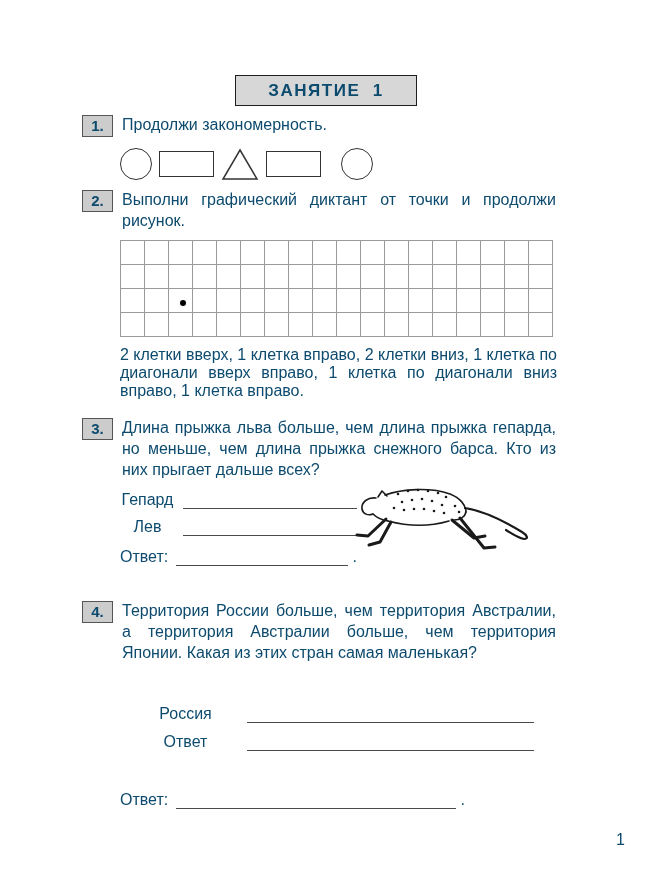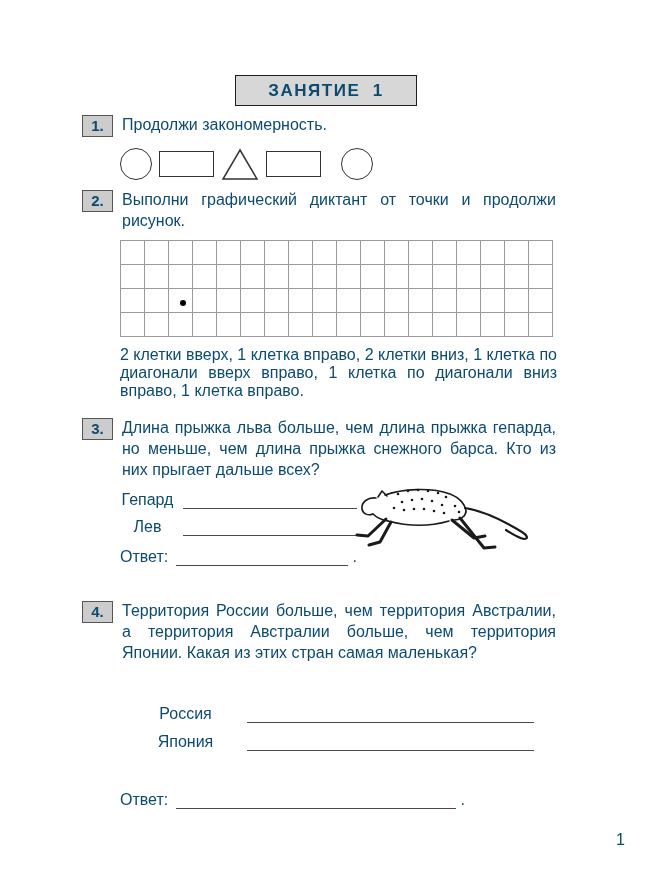--- a/index.html
+++ b/index.html
@@ -168,21 +168,21 @@
     <div class="numbox">4.</div>
     <div class="task-text">Территория России больше, чем территория Австралии, а территория Австралии больше, чем территория Японии. Какая из этих стран самая маленькая?</div>
   </div>
 
   <div class="lines" id="t4-lines">
     <div class="fill-row">
       <span class="fill-label">Россия</span>
       <div class="blank"></div>
     </div>
     <div class="fill-row">
-      <span class="fill-label">Япония</span>
+      <span class="fill-label">Ответ</span>
       <div class="blank"></div>
     </div>
   </div>
 
   <div class="lines" id="t4-answer">
     <div class="fill-row">
       <span class="fill-label">Ответ:</span>
       <div class="blank"></div>
       <span class="period">.</span>
     </div>

